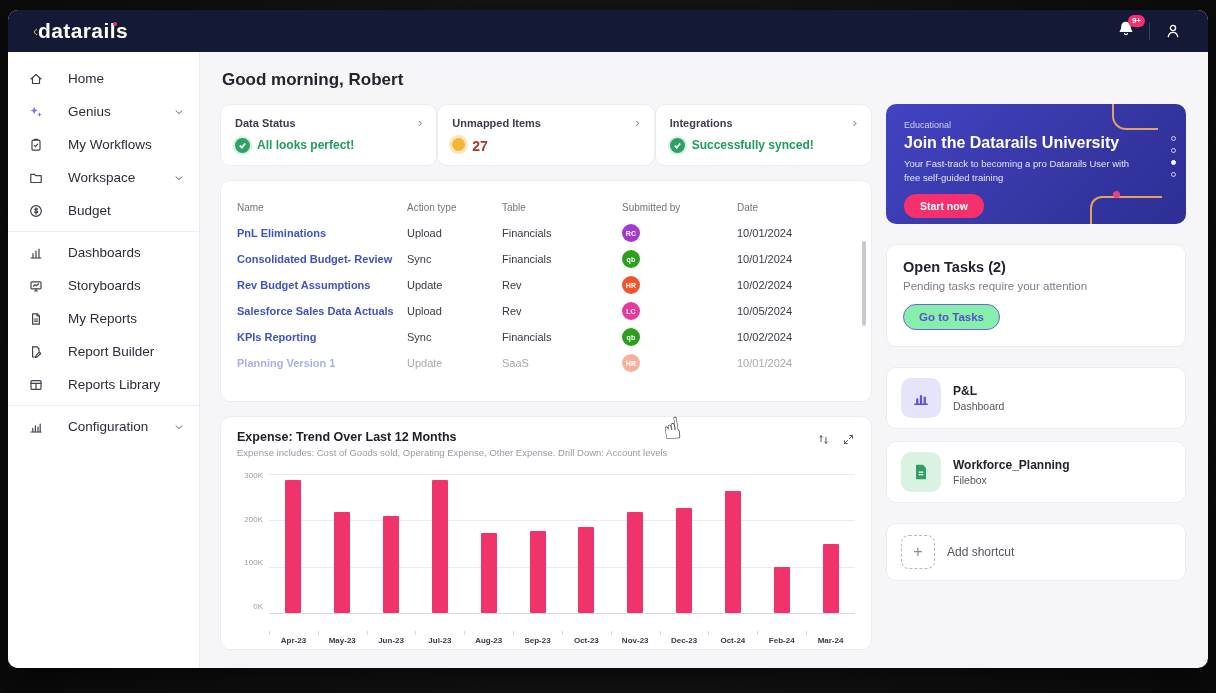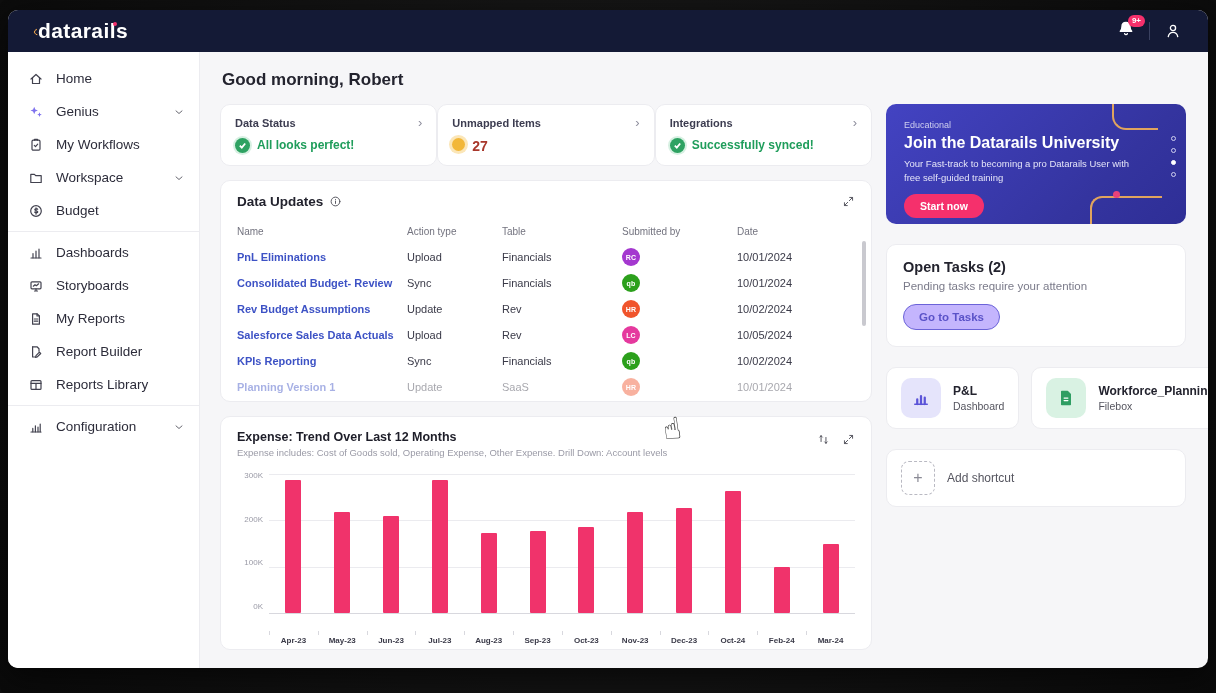--- a/index.html
+++ b/index.html
@@ -21,21 +21,21 @@
   .bell-wrap { position:relative; cursor:pointer; }
   .badge { position:absolute; top:-5px; right:-10px; background:#f5306c; color:#fff; font-size:8px; font-weight:700; border-radius:8px; padding:2px 4px; line-height:1; }
   .tb-divider { width:1px; height:18px; background:#3a4160; }
 
   
   .body-row { flex:1; display:flex; min-height:0; }
 
   
   .sidebar { width:192px; background:#fff; border-right:1px solid #ececf0; padding-top:10px; flex:0 0 auto; }
   .side-divider { height:1px; background:#ececf0; margin:4px 0; }
-  .side-item { display:flex; align-items:center; gap:12px; height:33px; padding:0 14px 0 20px; font-size:13.5px; color:#2c2c3a; font-weight:500; cursor:pointer; }
+  .side-item { display:flex; align-items:center; gap:24px; height:33px; padding:0 14px 0 20px; font-size:13.5px; color:#2c2c3a; font-weight:500; cursor:pointer; }
   .side-item .icn { width:16px; height:16px; display:flex; align-items:center; justify-content:center; flex:0 0 auto; }
   .side-item .chev { margin-left:auto; display:flex; }
   svg.ic { width:16px; height:16px; stroke:#42424f; stroke-width:1.2; fill:none; stroke-linecap:round; stroke-linejoin:round; }
 
   
   .main { flex:1; padding:12px 10px 0 20px; display:flex; flex-direction:column; min-width:0; }
   .greeting { font-size:17px; font-weight:700; color:#23232e; margin:6px 0 14px 2px; }
   .content-row { display:flex; gap:14px; align-items:flex-start; }
   .col-main { width:652px; flex:0 0 auto; }
   .col-right { width:300px; flex:0 0 auto; display:flex; flex-direction:column; gap:20px; }
@@ -97,21 +97,21 @@
   .rail-top { position:absolute; top:-8px; right:28px; width:46px; height:34px; border:2.5px solid #e0a45e; border-radius:0 0 0 14px; border-top:none; border-right:none; }
   .rail-bottom { position:absolute; bottom:-10px; right:24px; width:72px; height:38px; border:2.5px solid #e0a45e; border-radius:12px 0 0 0; border-bottom:none; border-right:none; }
   .rail-dot { position:absolute; bottom:26px; right:66px; width:7px; height:7px; background:#e8417a; border-radius:50%; }
   .promo .dots { position:absolute; right:10px; top:32px; display:flex; flex-direction:column; gap:7px; }
   .promo .dots span { width:5px; height:5px; border-radius:50%; border:1px solid #cfcfef; cursor:pointer; }
   .promo .dots span.active { background:#fff; border-color:#fff; }
 
   .tasks-card { padding:14px 16px 16px; }
   .tasks-title { font-size:14.5px; font-weight:700; color:#23232e; }
   .tasks-sub { font-size:11.5px; color:#7b7b8a; margin-top:5px; }
-  .tasks-btn { margin-top:12px; background:#c4b5fd; border:1.5px solid #6b63d8; color:#5a52c8; font-size:11.5px; font-weight:700; border-radius:16px; padding:6px 15px; cursor:pointer; }
+  .tasks-btn { margin-top:12px; background:#86efac; border:1.5px solid #6b63d8; color:#5a52c8; font-size:11.5px; font-weight:700; border-radius:16px; padding:6px 15px; cursor:pointer; }
 
   .shortcut { display:flex; align-items:center; gap:12px; padding:10px 14px; cursor:pointer; }
   .sc-icon { width:40px; height:40px; border-radius:10px; display:flex; align-items:center; justify-content:center; flex:0 0 auto; }
   .sc-title { font-size:12px; font-weight:700; color:#23232e; }
   .sc-sub { font-size:10.5px; color:#55555f; margin-top:2px; }
 
   .add-shortcut { display:flex; align-items:center; gap:12px; padding:11px 14px; cursor:pointer; }
   .add-box { width:34px; height:34px; border:1.5px dashed #b9b9c2; border-radius:8px; display:flex; align-items:center; justify-content:center; color:#8a8a95; font-size:16px; }
   .add-label { font-size:12px; color:#55555f; }
 </style>
@@ -354,36 +354,20 @@
                         <path d="M2 5.2 4.2 7.3 8 2.8"></path>
                       </svg>
                     </span>
 
                     <span class="status-text">Successfully synced!</span>
                   </div>
                 </div>
             </div>
 
             <div class="card updates-card">
-              <div class="upd-head">
-                <span class="upd-title">Data Updates</span>
-                <span style="display:flex;cursor:pointer;">
-                  <svg class="ic" viewBox="0 0 16 16" style="width:13px;height:13px;stroke:#55555f;">
-                      <circle cx="8" cy="8" r="5.4"></circle>
-                      <path d="M8 7.4v3M8 5.4v.1"></path>
-                    </svg>
-                </span>
-                <span class="right-icons">
-                  <span style="cursor:pointer;display:flex;">
-                    <svg class="ic" viewBox="0 0 16 16" style="width:13px;height:13px;stroke:#55555f;">
-                        <path d="M9.5 3H13v3.5M13 3 9 7M6.5 13H3V9.5M3 13l4-4"></path>
-                      </svg>
-                  </span>
-                </span>
-              </div>
               <div class="tbl">
                 <div class="tbl-row tbl-header">
                   <span class="hc">Name</span>
                     <span class="hc">Action type</span>
                     <span class="hc">Table</span>
                     <span class="hc">Submitted by</span>
                     <span class="hc">Date</span>
                 </div>
                 <div>
                   <div class="tbl-row">
@@ -554,21 +538,21 @@
                 <span></span>
               </div>
             </div>
 
             <div class="card tasks-card">
               <div class="tasks-title">Open Tasks (2)</div>
               <div class="tasks-sub">Pending tasks require your attention</div>
               <button class="tasks-btn">Go to Tasks</button>
             </div>
 
-            <div style="display:flex;gap:12px;">
+            <div style="display:flex;flex-direction:column;gap:12px;">
               <div class="card shortcut">
                   <span class="sc-icon" style="background-color: rgb(229, 228, 251);">
                     <svg class="ic" viewBox="0 0 16 16" style="stroke:#5b54d8;width:20px;height:20px;">
                       <path d="M3 13h10"></path>
                       <path d="M5 12.8V9M8 12.8V6.4M11 12.8V7.6" style="stroke-width:1.8"></path>
                     </svg>
                   </span>
                   <span>
                     <div class="sc-title">P&amp;L</div>
                     <div class="sc-sub">Dashboard</div>

